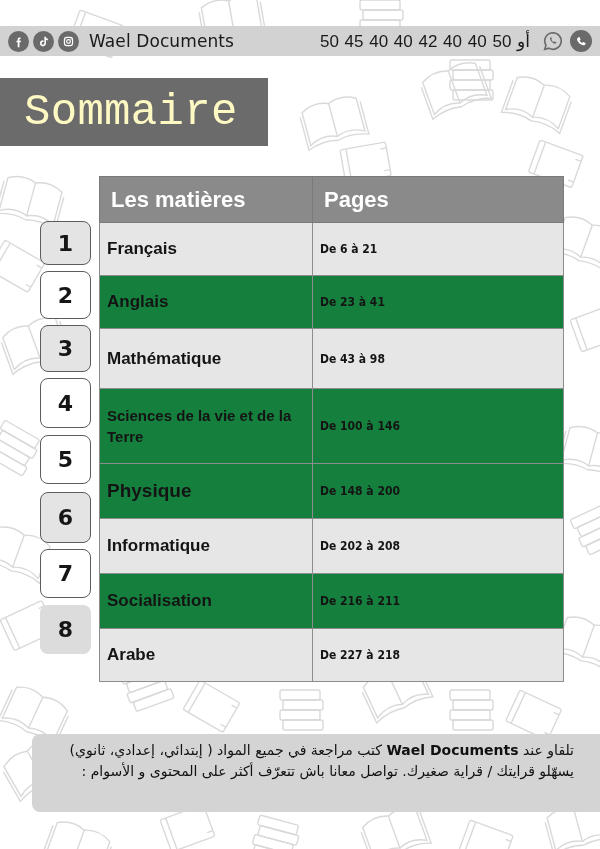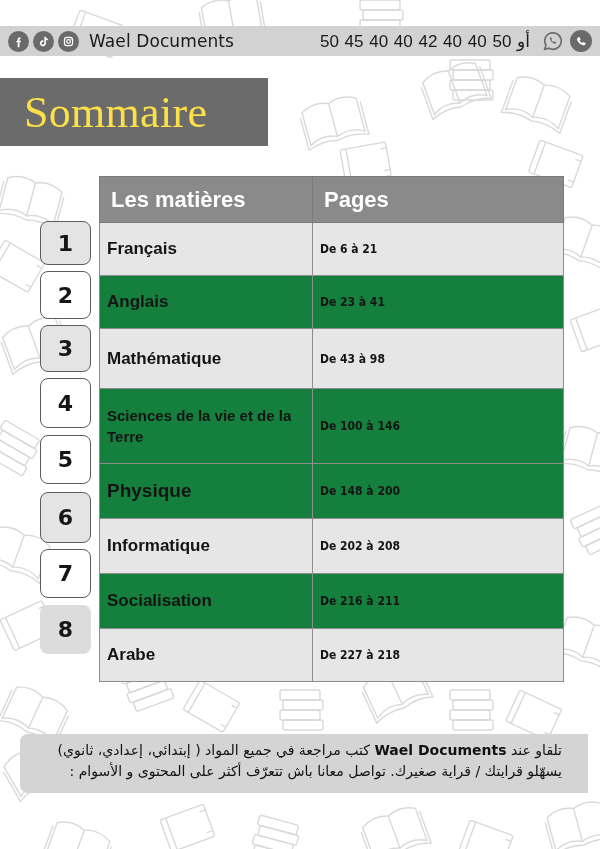--- a/index.html
+++ b/index.html
@@ -34,22 +34,22 @@
       font-family: Liberation Sans, sans-serif; font-size: 17px; font-weight: 500;
       color: #1a1a1a; margin-right: 6px; word-spacing: 1px;
     }
     .wa-icon { width: 22px; height: 22px; }
     .title-box {
       position: absolute; left: 0; top: 78px; width: 268px; height: 68px;
       background: #6b6b6b; z-index: 2;
       display: flex; align-items: center; padding-left: 24px;
     }
     .title-text {
-      color: #fde047; font-size: 44px; font-weight: 400;
-      font-family: Liberation Serif, serif; letter-spacing: 0.3px;
+      color: #fef9c3; font-size: 44px; font-weight: 400;
+      font-family: Liberation Mono, monospace; letter-spacing: 0.3px;
     }
     .toc-table {
       position: absolute; left: 99px; top: 176px; width: 465px; z-index: 2;
       border-collapse: collapse;
     }
     .toc-table th {
       background: #8a8a8a; color: #ffffff; text-align: left;
       font-family: "Liberation Sans", sans-serif; font-weight: 700; font-size: 22px;
       height: 46px; padding: 0 11px; border: 1px solid #7a7a7a;
     }
@@ -65,21 +65,21 @@
     .num-box {
       position: absolute; left: 40px; width: 51px; z-index: 2;
       border: 1.5px solid #5c5c5c; border-radius: 8px;
       display: flex; align-items: center; justify-content: center;
       font-family: "DejaVu Sans", sans-serif; font-weight: 700; font-size: 22px; color: #161616;
     }
     .num-box.filled { background: #e4e4e4; }
     .num-box.white { background: #ffffff; }
     .num-box.nob { border: none; background: #dcdcdc; }
     .info-box {
-      position: absolute; left: 20px; top: 734px; width: 568px; height: 59px;
+      position: absolute; left: 32px; top: 734px; width: 568px; height: 78px;
       background: #d4d4d4; border-radius: 8px 0 0 8px; z-index: 2;
       direction: rtl; padding: 6px 26px 0 10px;
     }
     .info-text {
       font-family: "DejaVu Sans", sans-serif; font-size: 14px; line-height: 21px;
       color: #111111; font-weight: 500; text-align: right;
     }
     .info-text b { font-weight: 700; }
   </style>
 </head>

